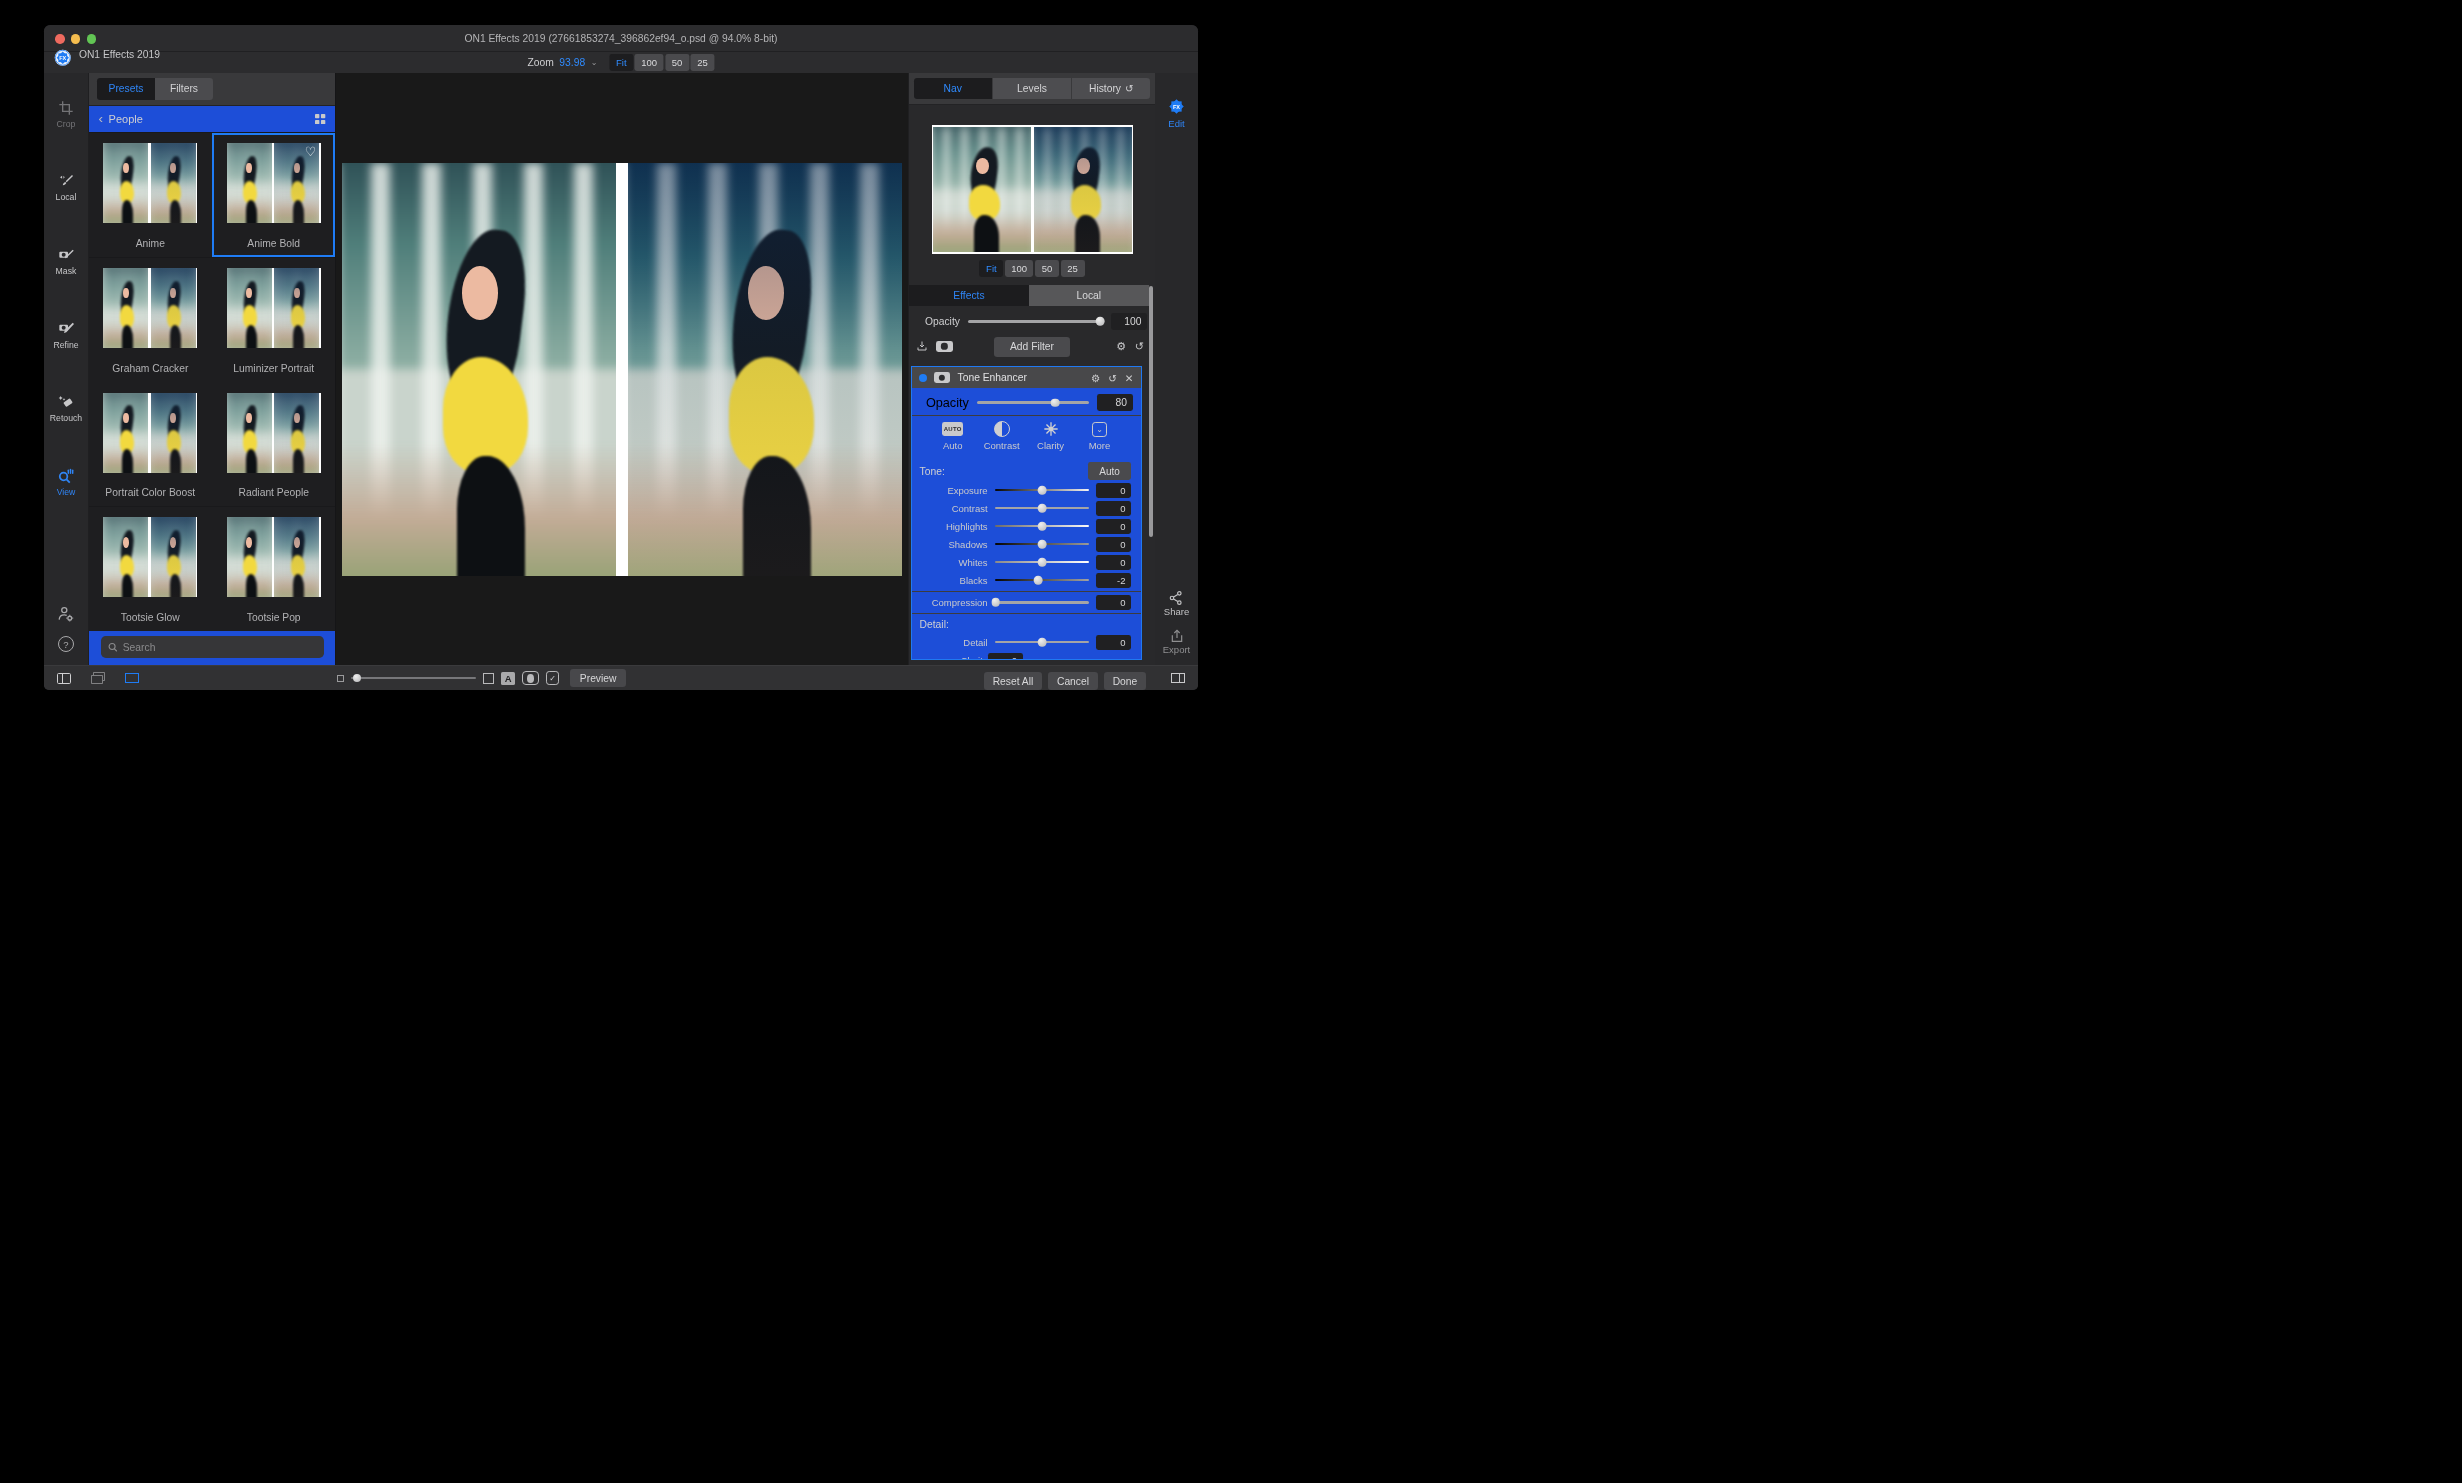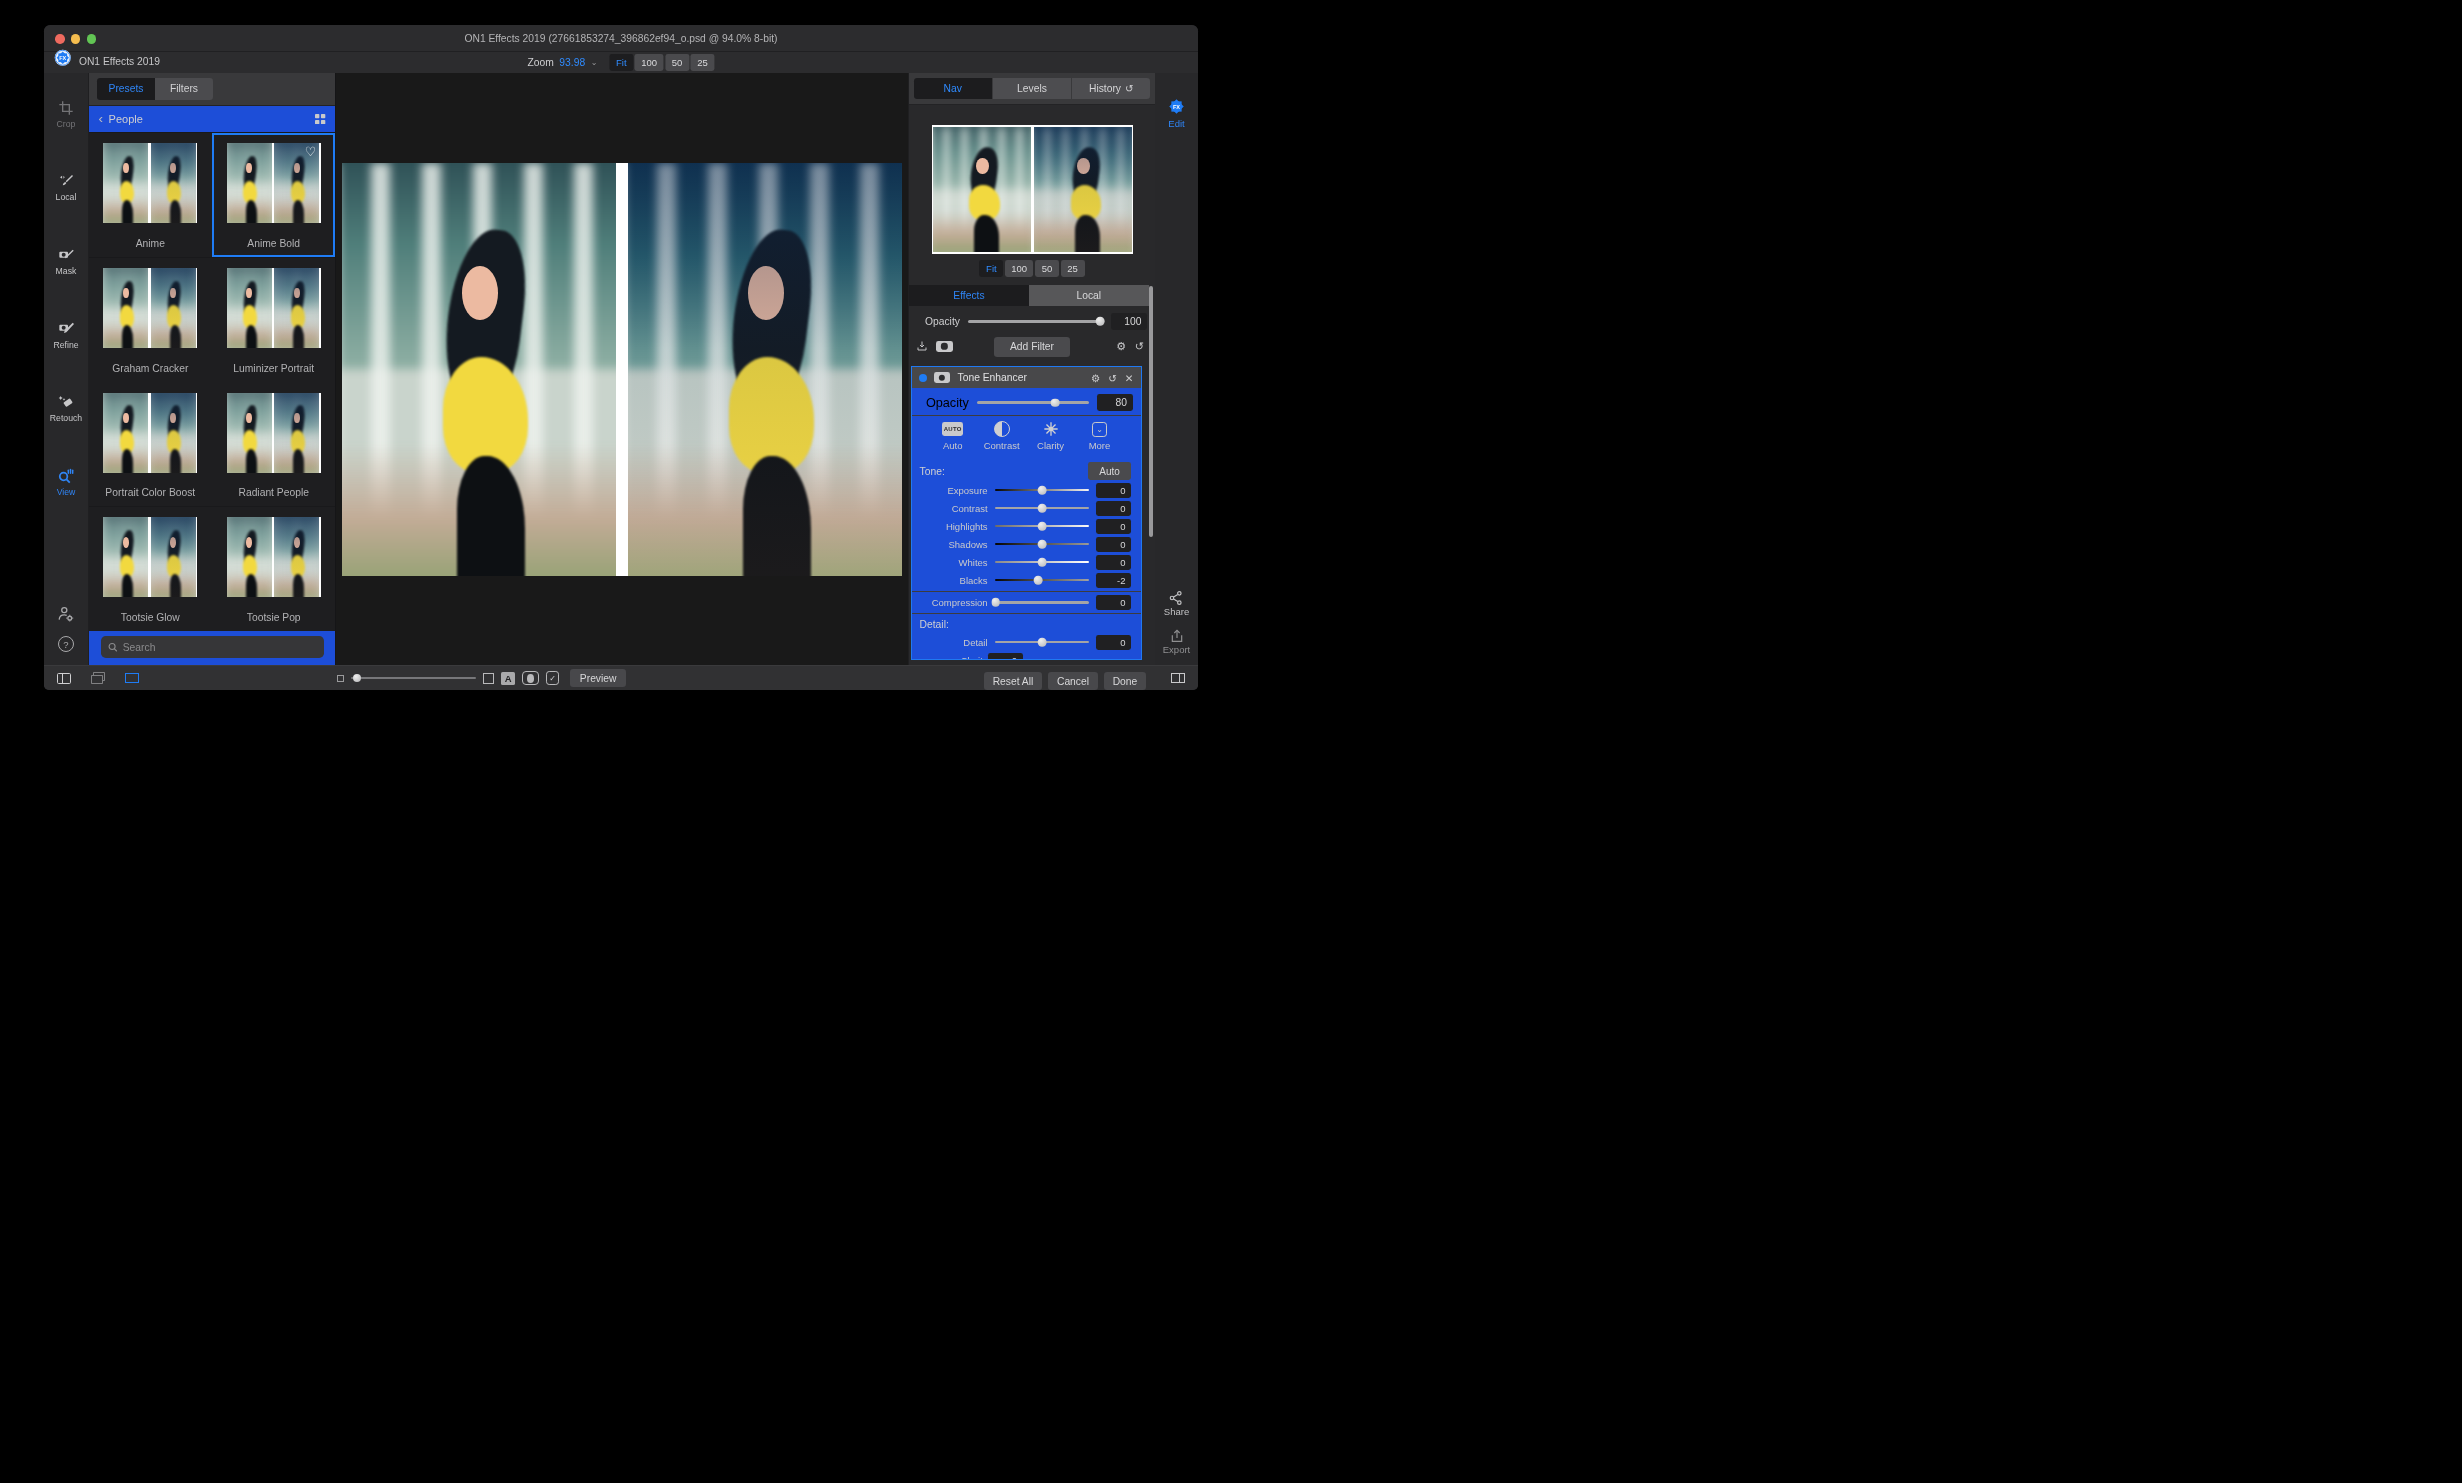--- a/index.html
+++ b/index.html
@@ -12,21 +12,21 @@
   .titlebar { position:relative; height:27px; background:#2c2c2e; border-radius:6.3px 6.3px 0 0;
               border-bottom:0.8px solid #202022; }
   .lights { position:absolute; left:11px; top:8.7px; display:flex; gap:6.3px; }
   .light { width:9.5px; height:9.5px; border-radius:50%; }
   .light.red{background:#ee6a5f}.light.yellow{background:#f5bd4f}.light.green{background:#62c554}
   .win-title { position:absolute; left:0; right:0; top:0; height:27px; line-height:27px;
                text-align:center; font-size:10.3px; color:#b4b4b6; }
 
   
   .toolbar { position:relative; height:20.6px; background:#2c2c2e; }
-  .brand { position:absolute; left:10.3px; top:-3.2px; display:flex; align-items:flex-end; gap:7.1px; }
+  .brand { position:absolute; left:10.3px; top:-3.2px; display:flex; align-items:flex-start; gap:7.1px; }
   .brand-name { font-size:10.3px; color:#c6c6c8; }
   .zoomgrp { position:absolute; left:50%; transform:translateX(-50%); top:0; height:20.6px;
              display:flex; align-items:center; gap:5.6px; }
   .zoom-label{ font-size:10.3px; color:#cfcfd1; }
   .zoom-val{ font-size:10.3px; color:#2f8bff; }
   .zoom-caret{ font-size:8px; color:#9a9a9c; margin-right:6.3px;}
   .seg { display:flex; gap:1.6px; }
   .seg .sbtn { height:16.7px; min-width:24px; padding:0 6.3px; font-size:9.5px; color:#dadadc;
                background:#4a4a4d; border-radius:2.4px; display:flex; align-items:center; justify-content:center;}
   .seg .sbtn.on { background:#1d1d1f; color:#2f8bff; }

